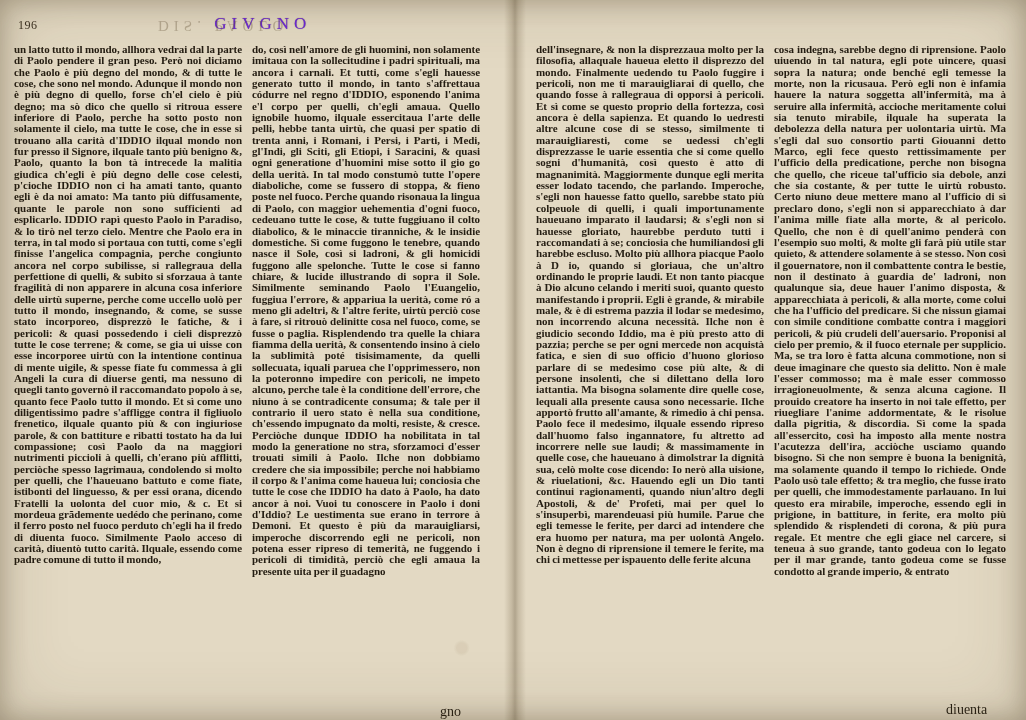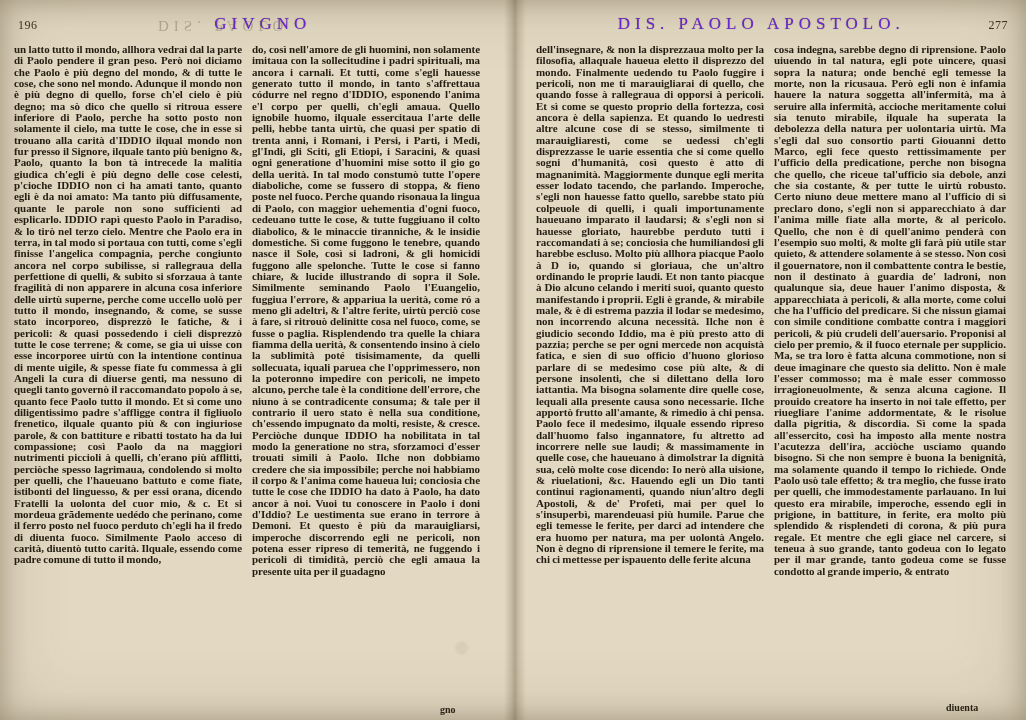--- a/index.html
+++ b/index.html
@@ -123,23 +123,22 @@
     text-indent: 0;
   }
   .col.left-a  { left: 14px;  width: 228px; height: 662px; }
   .col.left-b  { left: 252px; width: 228px; height: 662px; }
   .col.right-a { left: 536px; width: 228px; height: 662px; }
   .col.right-b { left: 774px; width: 232px; height: 662px; }
 
   
   .catchword {
     position: absolute;
-    font-size: 10px;
+    font-size: 14px;
     color: #241d12;
-    font-weight: bold;
   }
   .cw-left  { left: 440px; top: 704px; }
   .cw-right { left: 946px; top: 702px; }
 </style>
 </head>
 <body>
 
 <div class="spread">
 
   <div class="gutter"></div>
@@ -153,24 +152,20 @@
   <div class="col left-a">
     <p>un latto tutto il mondo, allhora vedrai dal la parte di Paolo pendere il gran peso. Però noi diciamo che Paolo è più degno del mondo, &amp; di tutte le cose, che sono nel mondo. Adunque il mondo non è più degno di quello, forse ch'el cielo è più degno; ma sò dico che quello si ritroua essere inferiore di Paolo, perche ha sotto posto non solamente il cielo, ma tutte le cose, che in esse si trouano alla carità d'IDDIO ilqual mondo non fur presso il Signore, ilquale tanto più benigno &amp;, Paolo, quanto la bon tà intrecede la malitia giudica ch'egli è più degno delle cose celesti, p'cioche IDDIO non ci ha amati tanto, quanto egli è da noi amato: Ma tanto più diffusamente, quante le parole non sono sufficienti ad esplicarlo. IDDIO rapì questo Paolo in Paradiso, &amp; lo tirò nel terzo cielo. Mentre che Paolo era in terra, in tal modo si portaua con tutti, come s'egli finisse l'angelica compagnia, perche congiunto ancora nel corpo subilisse, si rallegraua della perfettione di quelli, &amp; subito si sforzaua à tante fragilità di non apparere in alcuna cosa inferiore delle uirtù superne, perche come uccello uolò per tutto il mondo, insegnando, &amp; come, se susse stato incorporeo, disprezzò le fatiche, &amp; i pericoli: &amp; quasi possedendo i cieli disprezzò tutte le cose terrene; &amp; come, se gia ui uisse con esse incorporee uirtù con la intentione continua di mente uigile, &amp; spesse fiate fu commessa à gli Angeli la cura di diuerse genti, ma nessuno di quegli tanto governò il raccomandato popolo à se, quanto fece Paolo tutto il mondo. Et sì come uno diligentissimo padre s'affligge contra il figliuolo frenetico, ilquale quanto più &amp; con ingiuriose parole, &amp; con battiture e ribatti tostato ha da lui compassione; così Paolo da na maggiori nutrimenti piccioli à quelli, ch'erano più afflitti, perciòche spesso lagrimaua, condolendo si molto per quelli, che l'haueuano battuto e come fiate, istibonti del linguesso, &amp; per essi orana, dicendo Fratelli la uolonta del cuor mio, &amp; c. Et si mordeua grãdemente uedédo che perinano, come il ferro posto nel fuoco perduto ch'egli ha il fredo di diuenta fuoco. Similmente Paolo acceso di carità, diuentò tutto carità. Ilquale, essendo come padre comune di tutto il mondo,</p>
   </div>
 
   <div class="col left-b">
     <p>do, così nell'amore de gli huomini, non solamente imitaua con la sollecitudine i padri spirituali, ma ancora i carnali. Et tutti, come s'egli hauesse generato tutto il mondo, in tanto s'affrettaua códurre nel regno d'IDDIO, esponendo l'anima e'l corpo per quelli, ch'egli amaua. Quello ignobile huomo, ilquale essercitaua l'arte delle pelli, hebbe tanta uirtù, che quasi per spatio di trenta anni, i Romani, i Persi, i Parti, i Medi, gl'Indi, gli Sciti, gli Etiopi, i Saracini, &amp; quasi ogni generatione d'huomini mise sotto il gio go della uerità. In tal modo constumò tutte l'opere diaboliche, come se fussero di stoppa, &amp; fieno poste nel fuoco. Perche quando risonaua la lingua di Paolo, con maggior uehementia d'ogni fuoco, cedeuano tutte le cose, &amp; tutte fuggiuano il colto diabolico, &amp; le minaccie tiranniche, &amp; le insidie domestiche. Sì come fuggono le tenebre, quando nasce il Sole, così si ladroni, &amp; gli homicidi fuggono alle spelonche. Tutte le cose si fanno chiare, &amp; lucide illustrando di sopra il Sole. Similmente seminando Paolo l'Euangelio, fuggiua l'errore, &amp; appariua la uerità, come ró a meno gli adeltri, &amp; l'altre ferite, uirtù perciò cose à fare, si ritrouò delinitte cosa nel fuoco, come, se fusse o paglia. Risplendendo tra quelle la chiara fiamma della uerità, &amp; consentendo insino à cielo la sublimità poté tisisimamente, da quelli sollecuata, iquali paruea che l'opprimessero, non la poteronno impedire con pericoli, ne impeto alcuno, perche tale è la conditione dell'errore, che niuno à se contradicente consuma; &amp; tale per il contrario il uero stato è nella sua conditione, ch'essendo impugnato da molti, resiste, &amp; cresce. Perciòche dunque IDDIO ha nobilitata in tal modo la generatione no stra, sforzamoci d'esser trouati simili à Paolo. Ilche non dobbiamo credere che sia impossibile; perche noi habbiamo il corpo &amp; l'anima come haueua lui; conciosia che tutte le cose che IDDIO ha dato à Paolo, ha dato ancor à noi. Vuoi tu conoscere in Paolo i doni d'Iddio? Le uestimenta sue erano in terrore à Demoni. Et questo è più da marauigliarsi, imperoche discorrendo egli ne pericoli, non potena esser ripreso di temerità, ne fuggendo i pericoli di timidità, perciò che egli amaua la presente uita per il guadagno</p>
   </div>
 
   <div class="catchword cw-left">gno</div>
 
-  <div class="head right">
-    <span class="head-title">DIS. PAOLO APOSTOLO.</span>
-    <span class="folio">277</span>
-  </div>
 
   <div class="col right-a">
     <p>dell'insegnare, &amp; non la disprezzaua molto per la filosofia, allaquale haueua eletto il disprezzo del mondo. Finalmente uedendo tu Paolo fuggire i pericoli, non me ti marauigliarai di quello, che quando fosse à rallegraua di opporsi à pericoli. Et sì come se questo proprio della fortezza, così ancora è della sapienza. Et quando lo uedresti altre alcune cose di se stesso, similmente ti marauigliaresti, come se uedessi ch'egli disprezzasse le uarie essentia che si come quello sogni d'humanità, così questo è atto di magnanimità. Maggiormente dunque egli merita esser lodato tacendo, che parlando. Imperoche, s'egli non hauesse fatto quello, sarebbe stato più colpeuole di quelli, i quali importunamente haueuano imparato il laudarsi; &amp; s'egli non si hauesse gloriato, haurebbe perduto tutti i raccomandati à se; conciosia che humiliandosi gli harebbe escluso. Molto più allhora piacque Paolo à D io, quando si gloriaua, che un'altro ordinando le proprie laudi. Et non tanto piacque à Dio alcuno celando i meriti suoi, quanto questo manifestando i proprii. Egli è grande, &amp; mirabile male, &amp; è di estrema pazzia il lodar se medesimo, non incorrendo alcuna necessità. Ilche non è giudicio secondo Iddio, ma è più presto atto di pazzia; perche se per ogni mercede non acquistà fatica, e sien di suo officio d'huono glorioso parlare di se medesimo cose più alte, &amp; di persone insolenti, che si dilettano della loro iattantia. Ma bisogna solamente dire quelle cose, lequali alla presente causa sono necessarie. Ilche apportò frutto all'amante, &amp; rimedio à chi pensa. Paolo fece il medesimo, ilquale essendo ripreso dall'huomo falso ingannatore, fu altretto ad incorrere nelle sue laudi; &amp; massimamente in quelle cose, che haueuano à dimolstrar la dignità sua, celò molte cose dicendo: Io nerò alla uisione, &amp; riuelationi, &amp;c. Hauendo egli un Dio tanti continui ragionamenti, quando niun'altro degli Apostoli, &amp; de' Profeti, mai per quel lo s'insuperbì, marendeuasi più humile. Parue che egli temesse le ferite, per darci ad intendere che era huomo per natura, ma per uolontà Angelo. Non è degno di riprensione il temere le ferite, ma chi ci mettesse per ispauento delle ferite alcuna</p>
   </div>
 
   <div class="col right-b">
     <p>cosa indegna, sarebbe degno di riprensione. Paolo uiuendo in tal natura, egli pote uincere, quasi sopra la natura; onde benché egli temesse la morte, non la ricusaua. Però egli non è infamia hauere la natura soggetta all'infermità, ma à seruire alla infermità, accioche meritamente colui sia tenuto mirabile, ilquale ha superata la debolezza della natura per uolontaria uirtù. Ma s'egli dal suo consortio parti Giouanni detto Marco, egli fece questo rettissimamente per l'ufficio della predicatione, perche non bisogna che quello, che riceue tal'ufficio sia debole, anzi che sia costante, &amp; per tutte le uirtù robusto. Certo niuno deue mettere mano al l'ufficio di sì preclaro dono, s'egli non si apparecchiato à dar l'anima mille fiate alla morte, &amp; al pericolo. Quello, che non è di quell'animo penderà con l'esempio suo molti, &amp; molte gli farà più utile star quieto, &amp; attendere solamente à se stesso. Non così il gouernatore, non il combattente contra le bestie, non il destinato à guardia de' ladroni, non qualunque sia, deue hauer l'animo disposta, &amp; apparecchiata à pericoli, &amp; alla morte, come colui che ha l'ufficio del predicare. Si che nissun giamai con simile conditione combatte contra i maggiori pericoli, &amp; più crudeli dell'auersario. Proponisi al cielo per premio, &amp; il fuoco eternale per supplicio. Ma, se tra loro è fatta alcuna commotione, non si deue imaginare che questo sia delitto. Non è male l'esser commosso; ma è male esser commosso irragioneuolmente, &amp; senza alcuna cagione. Il prouido creatore ha inserto in noi tale effetto, per riuegliare l'anime addormentate, &amp; le risolue dalla pigritia, &amp; discordia. Sì come la spada all'essercito, così ha imposto alla mente nostra l'acutezza dell'ira, acciòche usciamo quando bisogno. Sì che non sempre è buona la benignità, ma solamente quando il tempo lo richiede. Onde Paolo usò tale effetto; &amp; tra meglio, che fusse irato per quelli, che immodestamente parlauano. In lui questo era mirabile, imperoche, essendo egli in prigione, in battiture, in ferite, era molto più splendido &amp; risplendeti di corona, &amp; più pura regale. Et mentre che egli giace nel carcere, si teneua à suo grande, tanto godeua con lo legato per il mar grande, tanto godeua come se fusse condotto al grande imperio, &amp; entrato</p>
   </div>
 
   <div class="catchword cw-right">diuenta</div>

